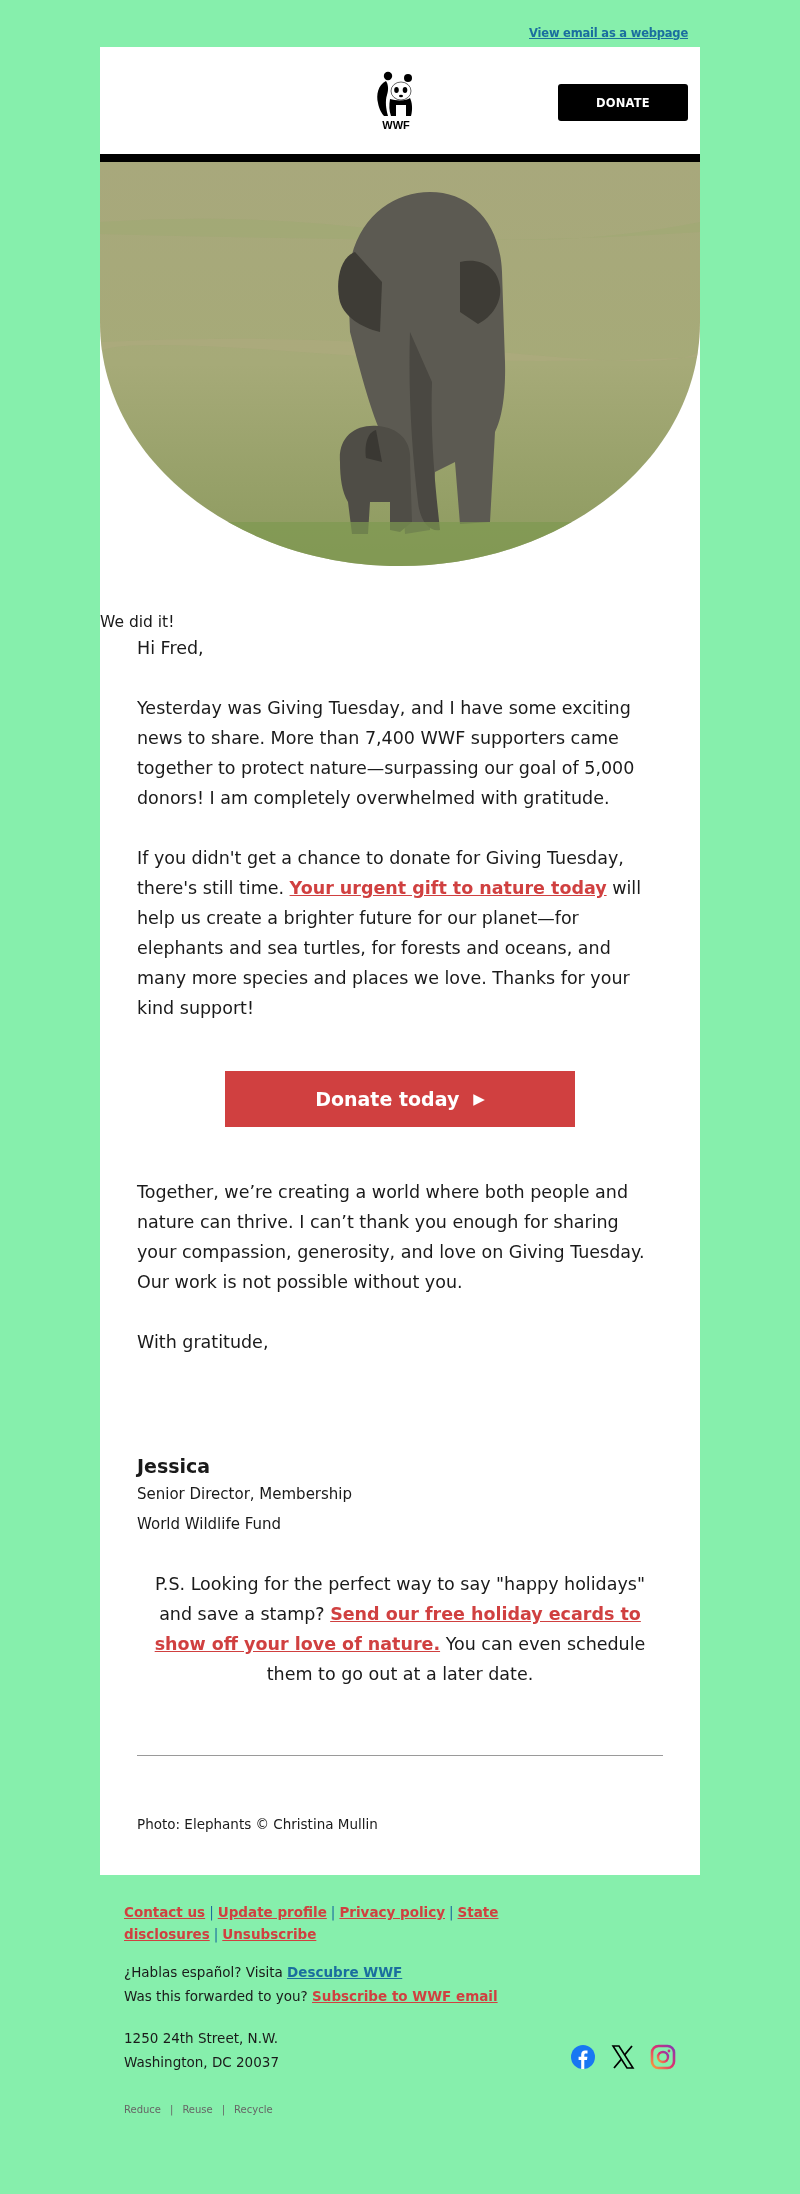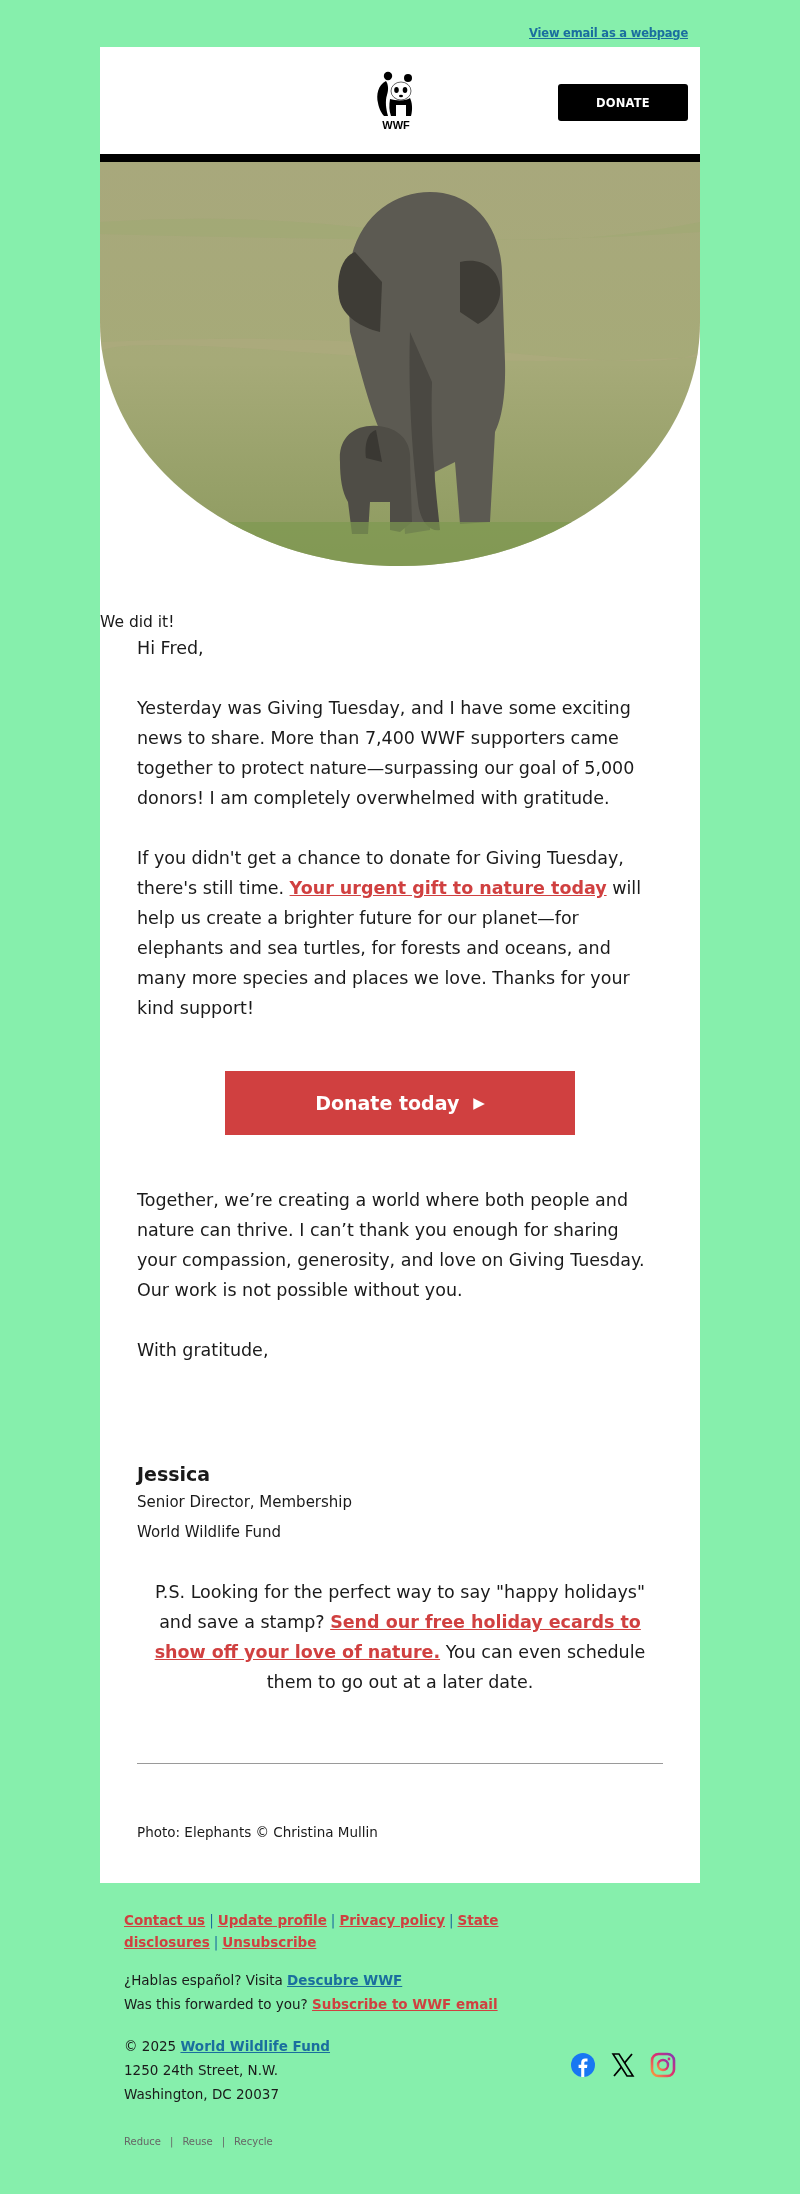--- a/index.html
+++ b/index.html
@@ -24,21 +24,21 @@
     .hero svg { display: block; }
 
     .tagline { text-align: left; font-size: 15.5px; margin-top: 45px; height: 22px; line-height: 22px; }
 
     .body-text { padding: 0 37px; font-size: 17.5px; line-height: 30px; color: #1a1a1a; }
     .greeting { }
     .para { margin-top: 30px; }
     .red-link { color: #d04040; font-weight: bold; text-decoration: underline; }
 
     .cta-wrap { margin-top: 48px; display: flex; justify-content: center; }
-    .cta { width: 350px; height: 64px; background: #d04040; color: #fff; font-size: 19px;
+    .cta { width: 350px; height: 56px; background: #d04040; color: #fff; font-size: 19px;
       font-weight: bold; display: flex; align-items: center; justify-content: center; }
     .cta .arrow { margin-left: 14px; font-size: 15px; }
 
     .para2 { margin-top: 50px; }
     .signoff { margin-top: 30px; }
     .sig-name { margin-top: 96px; font-size: 19px; font-weight: bold; line-height: 26px; }
     .sig-line { font-size: 15px; line-height: 30px; }
 
     .ps { margin-top: 30px; text-align: center; }
 
@@ -149,21 +149,20 @@
     <div class="footer-links">
       <a>Contact us</a><span class="sep">|</span><a>Update profile</a><span class="sep">|</span><a>Privacy policy</a><span class="sep">|</span><a>State disclosures</a><span class="sep">|</span><a>Unsubscribe</a>
     </div>
 
     <div class="fwd">
       <div><span>¿Hablas español? Visita </span><a class="blue-link">Descubre WWF</a></div>
       <div><span>Was this forwarded to you? </span><a class="red-link">Subscribe to WWF email</a></div>
     </div>
 
     <div class="addr">
-      <div><span>© 2025 </span><a class="blue-link">World Wildlife Fund</a></div>
       <div>1250 24th Street, N.W.</div>
       <div>Washington, DC 20037</div>
     </div>
 
     <div class="social">
       <span>
         <svg width="26" height="26" viewBox="0 0 26 26">
             <circle cx="13" cy="13" r="12" fill="#1877f2"></circle>
             <path d="M14.3 25 V16 H17 L17.4 12.8 H14.3 V10.9 C14.3 10 14.6 9.4 15.9 9.4 H17.5 V6.6 C17.2 6.6 16.2 6.5 15.1 6.5 C12.8 6.5 11.2 7.9 11.2 10.5 V12.8 H8.6 V16 H11.2 V25 Z" fill="#fff"></path>
           </svg>

